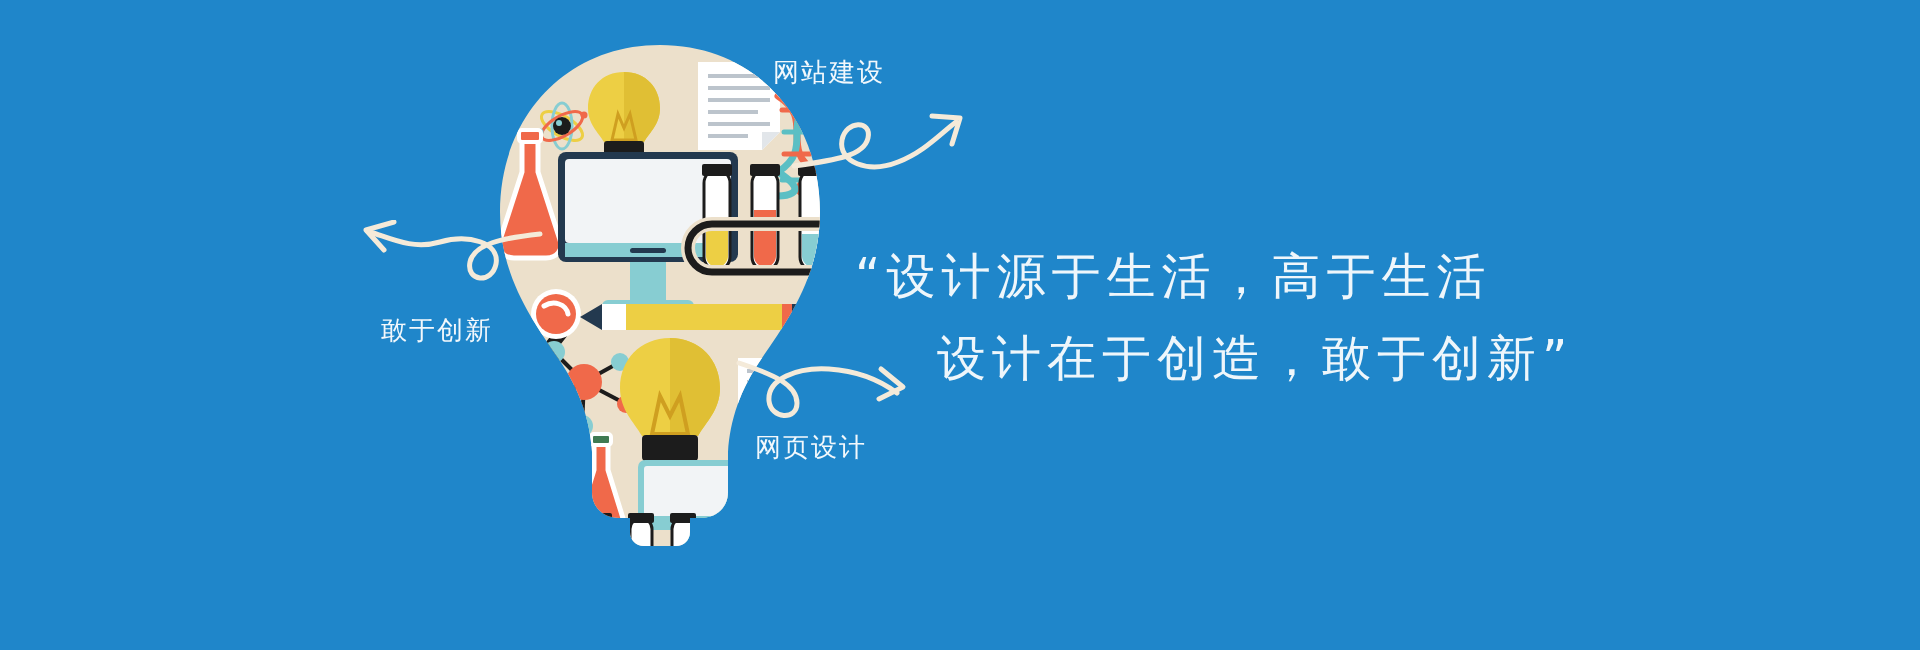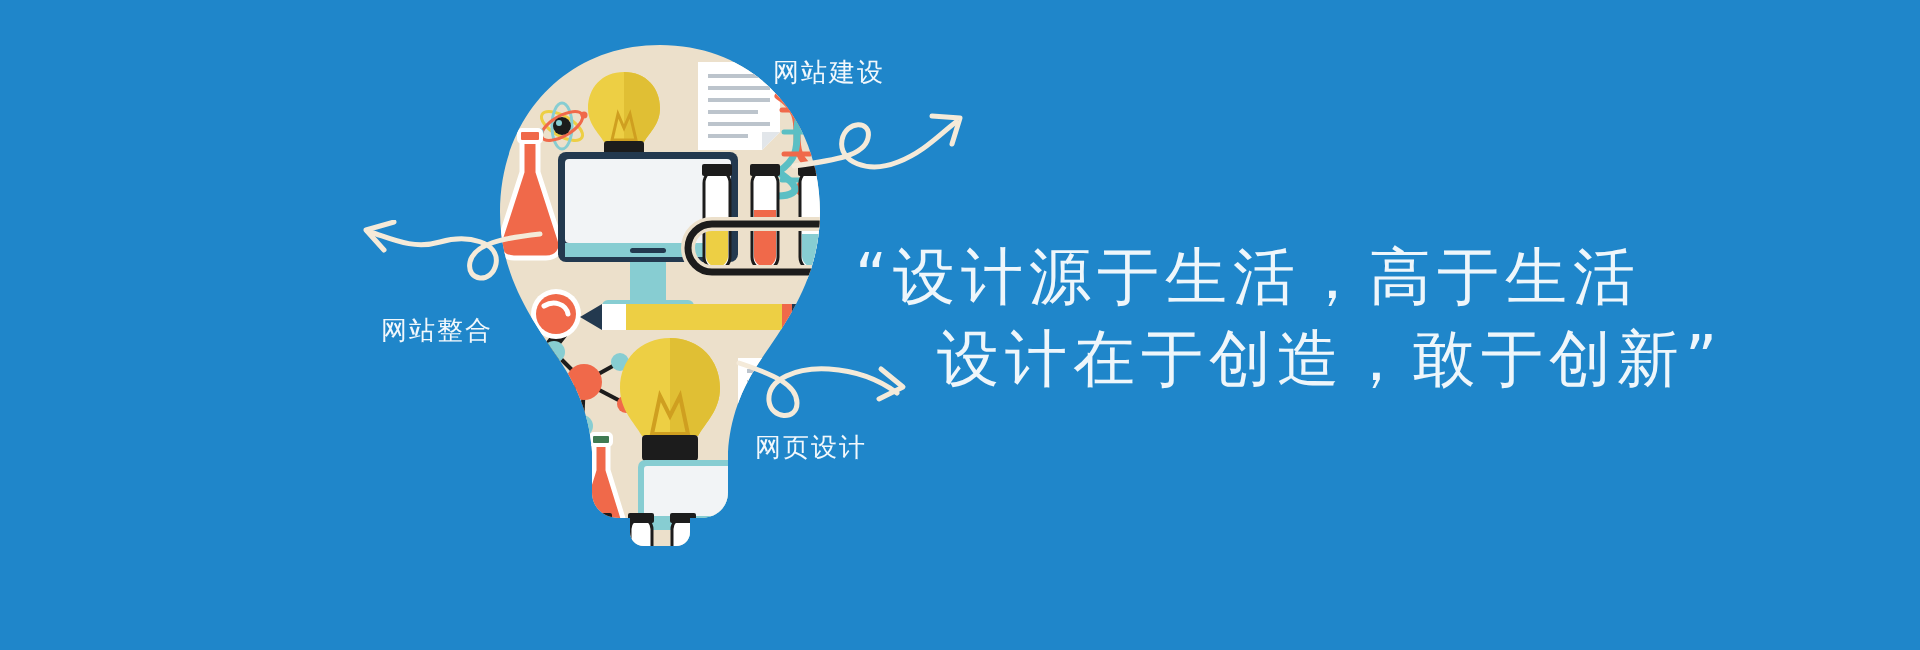--- a/index.html
+++ b/index.html
@@ -20,26 +20,26 @@
   }
 
   
   .headline {
     position: absolute;
     left: 855px;
     top: 236px;
     width: 740px;
     color: #eef6fb;
     letter-spacing: 6px;
-    font-size: 62px;
+    font-size: 49px;
     line-height: 82px;
     font-weight: 400;
     white-space: nowrap;
   }
-  .headline .l2 { display: block; padding-left: 82px; text-align: right; }
+  .headline .l2 { display: block; padding-left: 82px; }
 
   
   .callout {
     position: absolute;
     color: #f2f8fc;
     font-size: 26px;
     letter-spacing: 2px;
     white-space: nowrap;
   }
   .c-top   { left: 773px; top: 55px; }
@@ -315,21 +315,21 @@
 
   <div class="arrow a-bot">
     <svg width="200" height="110" viewBox="0 0 200 110" xmlns="http://www.w3.org/2000/svg">
       <path d="M4 28 C 40 40, 62 50, 62 68 C 62 86, 36 84, 34 66
                C 32 44, 62 32, 94 34 C 124 36, 146 46, 162 58" fill="none" stroke="#f4ead9" stroke-width="5" stroke-linecap="round"></path>
       <path d="M146 34 L 168 52 L 144 64" fill="none" stroke="#f4ead9" stroke-width="5" stroke-linecap="round" stroke-linejoin="round"></path>
     </svg>
   </div>
 
   <div class="callout c-top">网站建设</div>
-  <div class="callout c-left">网站整合</div>
+  <div class="callout c-left">敢于创新</div>
   <div class="callout c-bot">网页设计</div>
 
   <div class="headline">
     <span class="l1">“设计源于生活，高于生活</span>
     <span class="l2">设计在于创造，敢于创新”</span>
   </div>
 
 </div>
 
 </body></html>

